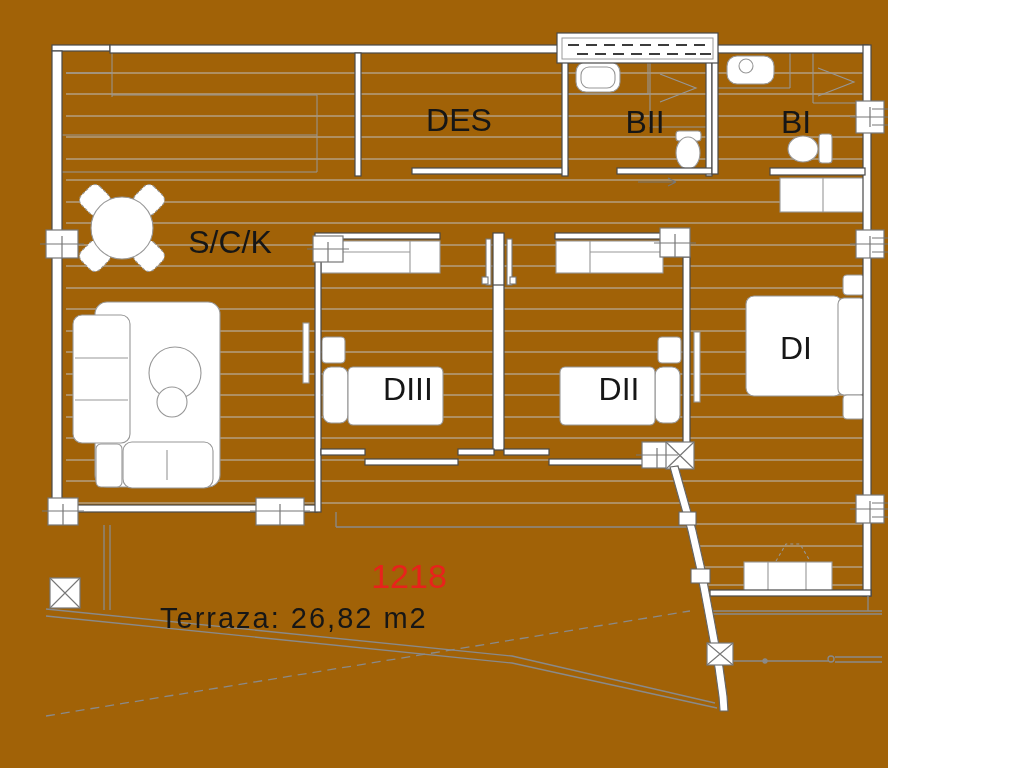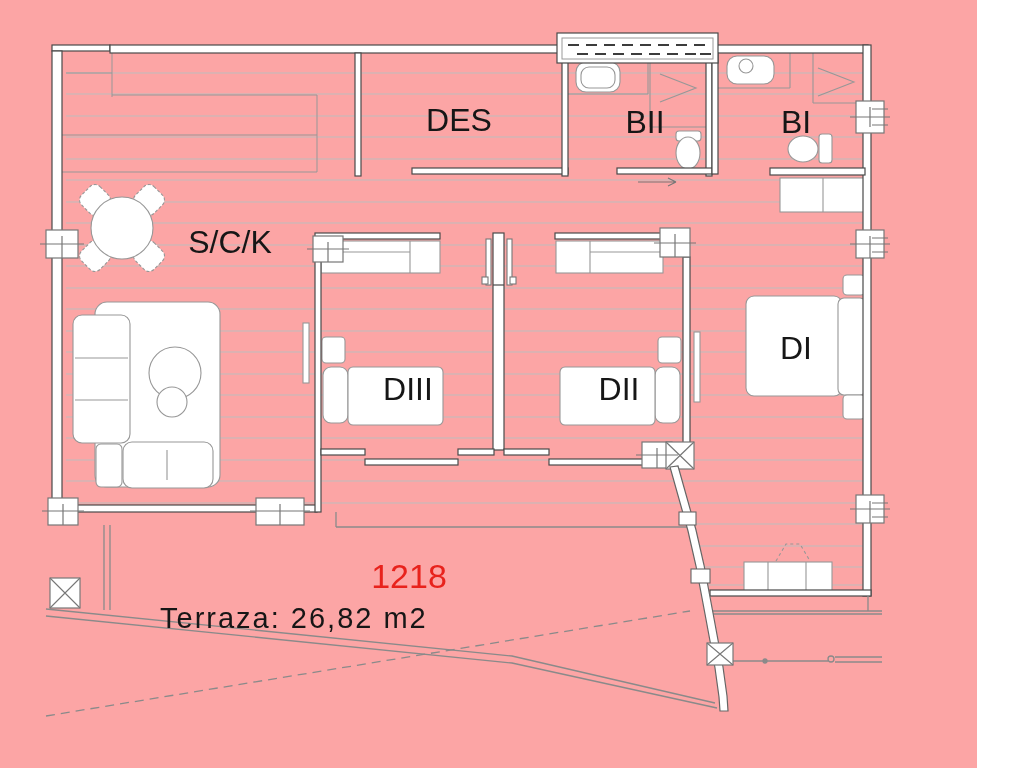--- a/index.html
+++ b/index.html
@@ -1,17 +1,17 @@
 <!DOCTYPE html>
 <html><head>
 <meta charset="utf-8">
 <style>
   html,body{margin:0;padding:0;background:#fff;}
-  .stage{position:relative;width:968px;height:768px;background:#fca5a5;overflow:hidden;
-         font-family:"Liberation Sans",sans-serif;padding-left:9px;}
+  .stage{position:relative;width:888px;height:768px;background:#a16207;overflow:hidden;
+         font-family:"Liberation Sans",sans-serif;}
   svg{position:absolute;left:0;top:0;}
   text{font-family:"Liberation Sans",sans-serif;}
   .room-label{font-size:32px;}
   .unit-label{font-size:34px;}
   .terrace-label{font-size:29px;letter-spacing:2px;}
 </style>
 </head>
 <body>
 
 <div class="stage">

